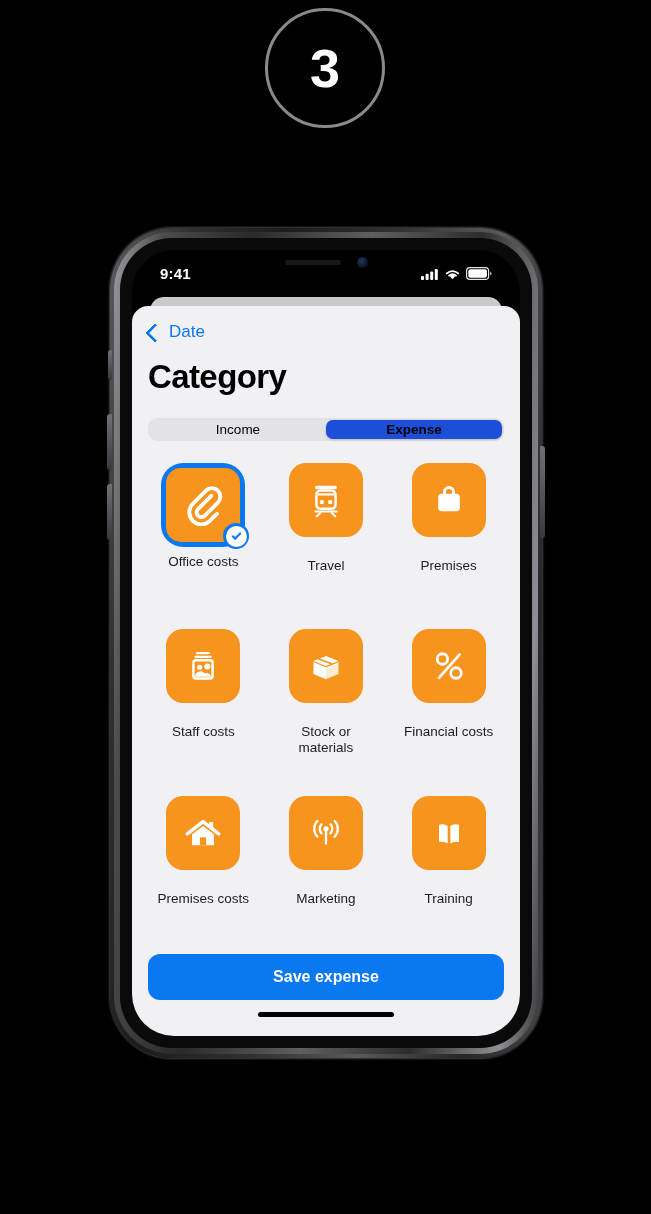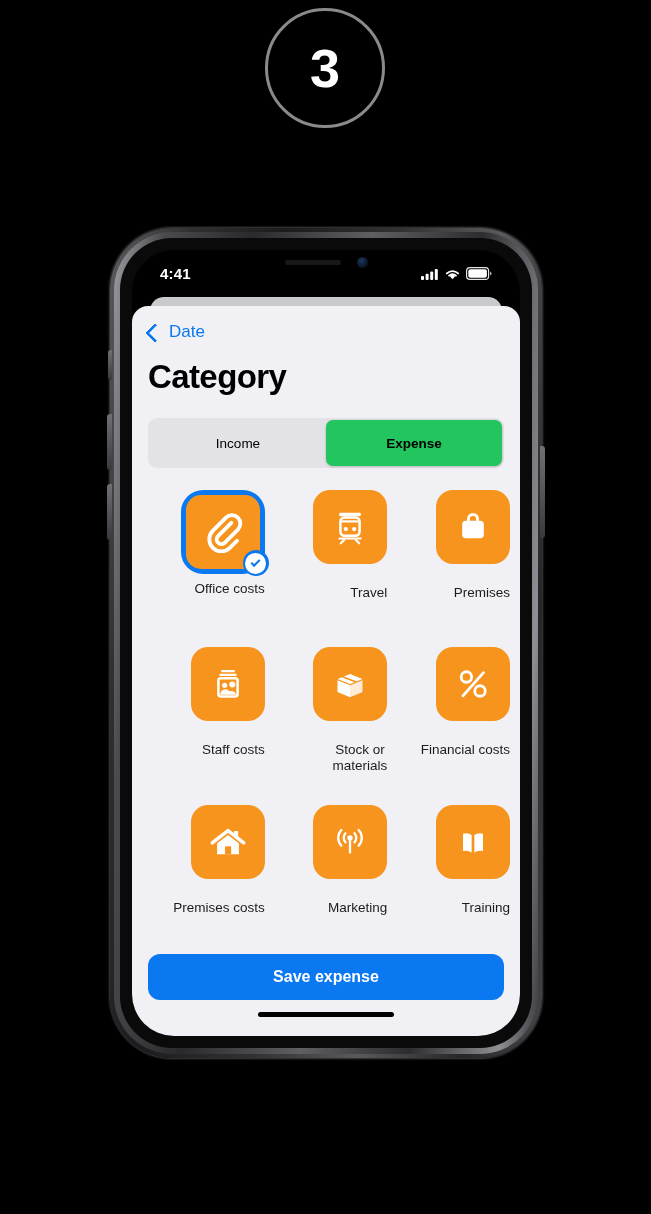--- a/index.html
+++ b/index.html
@@ -103,42 +103,42 @@
   }
   .nav-back-label { color: #0a78f0; font-size: 17px; }
 
   .page-title {
     font-size: 33px; font-weight: bold; color: #000;
     letter-spacing: -.6px; padding: 16px 0 0 16px;
   }
 
   
   .segmented {
-    margin: 22px 16px 0 16px; height: 50px;
+    margin: 22px 16px 0 16px; height: 23px;
     background: #e2e2e7; border-radius: 9px;
     display: flex; padding: 2px;
   }
   .seg {
     flex: 1; display: flex; align-items: center; justify-content: center;
     font-size: 13.5px; color: #000; border-radius: 7px; cursor: pointer;
   }
   .seg.active {
-    background: #22c55e; font-weight: bold;
+    background: #1d4ed8; font-weight: bold;
     box-shadow: 0 1px 3px rgba(0,0,0,.16), 0 0 0 .5px rgba(0,0,0,.04);
   }
 
   
   .grid {
     flex: 1; display: grid;
     grid-template-columns: repeat(3, 1fr);
     grid-template-rows: repeat(3, 1fr);
     padding: 14px 10px 0 10px;
   }
   .cell {
-    display: flex; flex-direction: column; align-items: flex-end;
+    display: flex; flex-direction: column; align-items: center;
     justify-content: flex-start; padding-top: 8px; cursor: pointer;
   }
   .tile-wrap { position: relative; width: 74px; height: 74px; }
   .tile {
     width: 74px; height: 74px; border-radius: 17px; background: #f7941d;
     display: flex; align-items: center; justify-content: center;
   }
   .tile-wrap.selected {
     width: 84px; height: 84px; border-radius: 22px;
     background: #0a78f0; padding: 5px;
@@ -196,21 +196,21 @@
     <div class="btn-side btn-power"></div>
 
     <div class="screen">
 
       <div class="notch">
         <div class="speaker"></div>
         <div class="camera"></div>
       </div>
 
       <div class="statusbar">
-        <div class="clock">4:41</div>
+        <div class="clock">9:41</div>
         <div class="status-icons">
           <svg width="18" height="12" viewBox="0 0 18 12">
             <rect x="0" y="8" width="3" height="4" rx="1" fill="#fff"></rect>
             <rect x="4.6" y="5.8" width="3" height="6.2" rx="1" fill="#fff"></rect>
             <rect x="9.2" y="3.4" width="3" height="8.6" rx="1" fill="#fff"></rect>
             <rect x="13.8" y="1" width="3" height="11" rx="1" fill="#fff"></rect>
           </svg>
           <svg width="17" height="12" viewBox="0 0 17 12">
             <path d="M8.5 11.2 L5.6 8.1 a4.3 4.3 0 0 1 5.8 0 Z" fill="#fff"></path>
             <path d="M2.9 5.4 a8 8 0 0 1 11.2 0" stroke="#fff" stroke-width="1.9" fill="none" stroke-linecap="round"></path>

